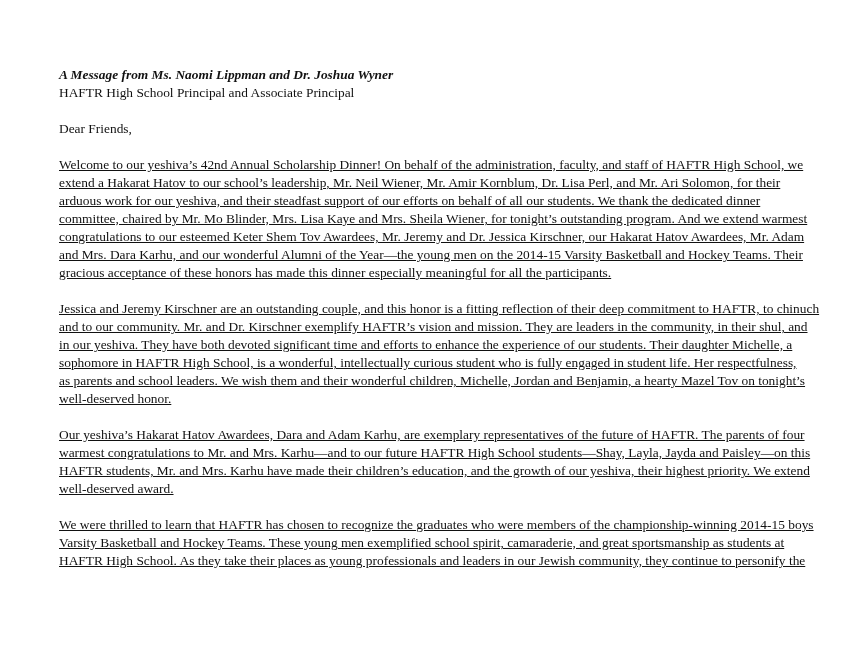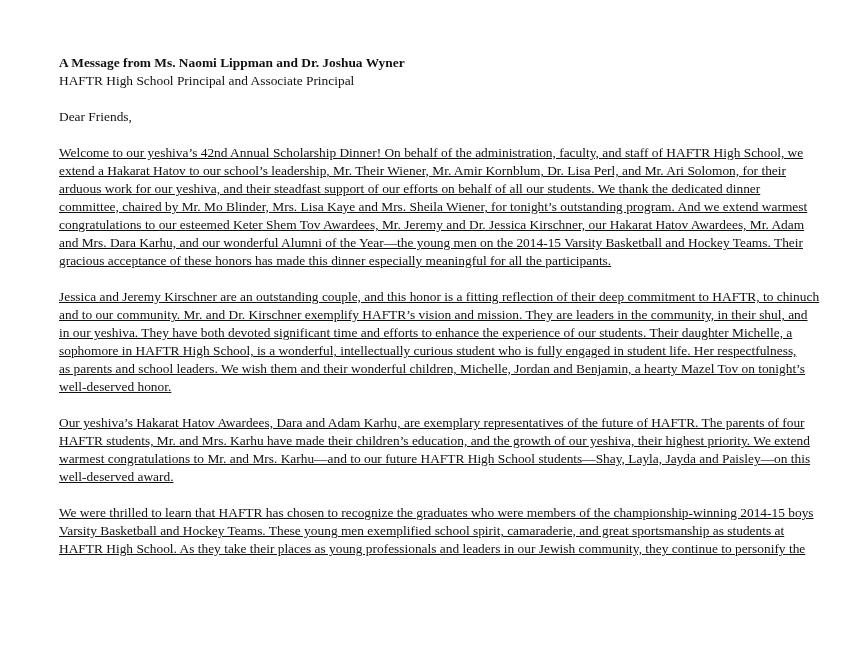--- a/index.html
+++ b/index.html
@@ -18,21 +18,23 @@
       left: 59px;
       top: 54px;
       width: 790px;
       font-family: "Liberation Serif", "DejaVu Serif", serif;
       font-size: 13.4px;
       line-height: 18px;
       color: #111111;
     }
     .heading-italic {
       font-weight: bold;
+      font-style: italic;
       white-space: nowrap;
+      margin-top: 12px;
     }
     .heading-bold {
       font-weight: normal;
       white-space: nowrap;
     }
     .line {
       display: block;
       white-space: nowrap;
       height: 18px;
     }
@@ -50,43 +52,43 @@
 
 <div class="page">
   <span class="line heading-italic">A Message from Ms. Naomi Lippman and Dr. Joshua Wyner</span>
   <span class="line heading-bold">HAFTR High School Principal and Associate Principal</span>
   <span class="gap"></span>
   <span class="line">Dear Friends,</span>
   <span class="gap"></span>
 
   <div class="para">
     <span class="line">Welcome to our yeshiva’s 42nd Annual Scholarship Dinner! On behalf of the administration, faculty, and staff of HAFTR High School, we</span>
-    <span class="line">extend a Hakarat Hatov to our school’s leadership, Mr. Their Wiener, Mr. Amir Kornblum, Dr. Lisa Perl, and Mr. Ari Solomon, for their</span>
+    <span class="line">extend a Hakarat Hatov to our school’s leadership, Mr. Neil Wiener, Mr. Amir Kornblum, Dr. Lisa Perl, and Mr. Ari Solomon, for their</span>
     <span class="line">arduous work for our yeshiva, and their steadfast support of our efforts on behalf of all our students. We thank the dedicated dinner</span>
     <span class="line">committee, chaired by Mr. Mo Blinder, Mrs. Lisa Kaye and Mrs. Sheila Wiener, for tonight’s outstanding program. And we extend warmest</span>
     <span class="line">congratulations to our esteemed Keter Shem Tov Awardees, Mr. Jeremy and Dr. Jessica Kirschner, our Hakarat Hatov Awardees, Mr. Adam</span>
     <span class="line">and Mrs. Dara Karhu, and our wonderful Alumni of the Year—the young men on the 2014-15 Varsity Basketball and Hockey Teams. Their</span>
     <span class="line">gracious acceptance of these honors has made this dinner especially meaningful for all the participants.</span>
   </div>
   <span class="gap"></span>
 
   <div class="para">
     <span class="line">Jessica and Jeremy Kirschner are an outstanding couple, and this honor is a fitting reflection of their deep commitment to HAFTR, to chinuch</span>
     <span class="line">and to our community. Mr. and Dr. Kirschner exemplify HAFTR’s vision and mission. They are leaders in the community, in their shul, and</span>
     <span class="line">in our yeshiva. They have both devoted significant time and efforts to enhance the experience of our students. Their daughter Michelle, a</span>
     <span class="line">sophomore in HAFTR High School, is a wonderful, intellectually curious student who is fully engaged in student life. Her respectfulness,</span>
     <span class="line">as parents and school leaders. We wish them and their wonderful children, Michelle, Jordan and Benjamin, a hearty Mazel Tov on tonight’s</span>
     <span class="line">well-deserved honor.</span>
   </div>
   <span class="gap"></span>
 
   <div class="para">
     <span class="line">Our yeshiva’s Hakarat Hatov Awardees, Dara and Adam Karhu, are exemplary representatives of the future of HAFTR. The parents of four</span>
+    <span class="line">warmest congratulations to Mr. and Mrs. Karhu—and to our future HAFTR High School students—Shay, Layla, Jayda and Paisley—on this</span>
     <span class="line">HAFTR students, Mr. and Mrs. Karhu have made their children’s education, and the growth of our yeshiva, their highest priority. We extend</span>
-    <span class="line">warmest congratulations to Mr. and Mrs. Karhu—and to our future HAFTR High School students—Shay, Layla, Jayda and Paisley—on this</span>
     <span class="line">well-deserved award.</span>
   </div>
   <span class="gap"></span>
 
   <div class="para">
     <span class="line">We were thrilled to learn that HAFTR has chosen to recognize the graduates who were members of the championship-winning 2014-15 boys</span>
     <span class="line">Varsity Basketball and Hockey Teams. These young men exemplified school spirit, camaraderie, and great sportsmanship as students at</span>
     <span class="line">HAFTR High School. As they take their places as young professionals and leaders in our Jewish community, they continue to personify the</span>
   </div>
   <span class="gap"></span>

